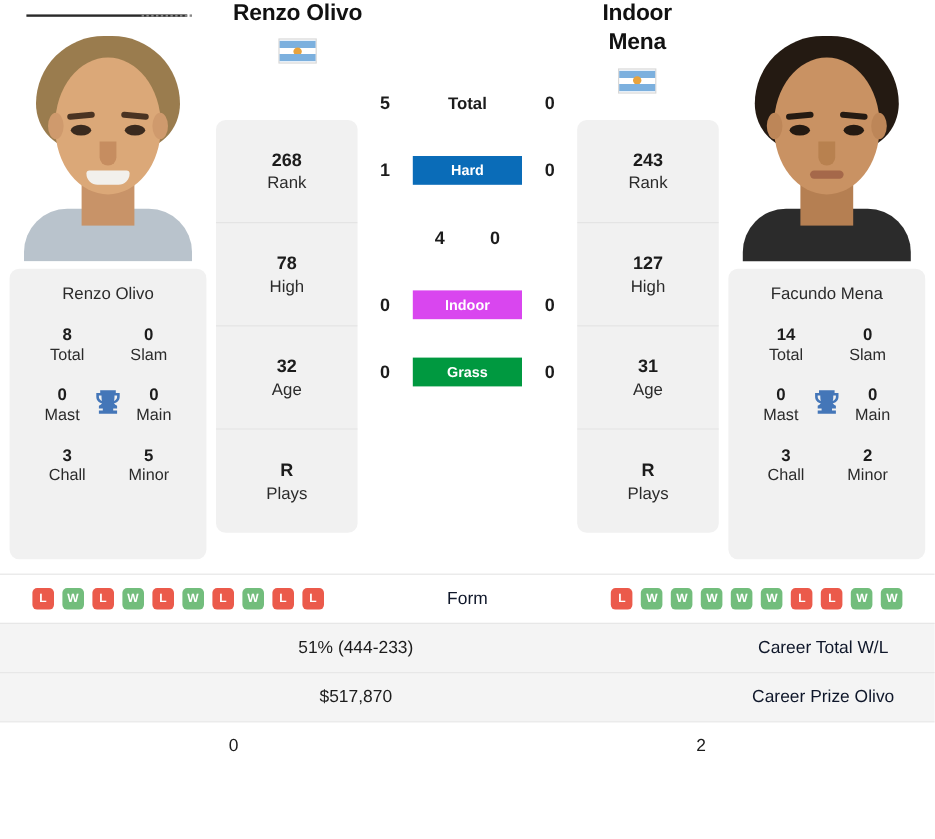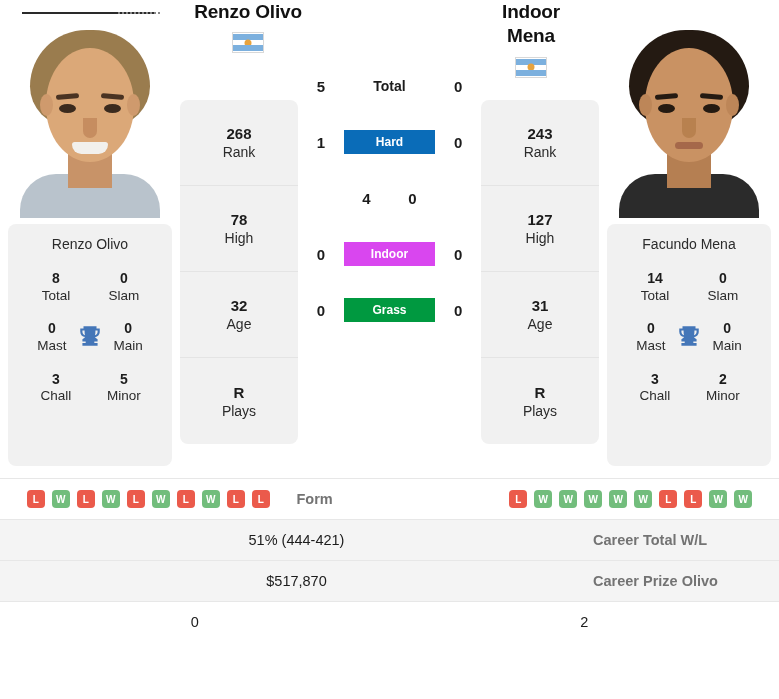--- a/index.html
+++ b/index.html
@@ -214,22 +214,22 @@
     display: flex; align-items: center;
     height: 41px;
     border-top: 1px solid #e7e7e7;
     font-size: 14.5px;
   }
   .trow2.shade { background: #f4f4f4; }
   .tl, .tr {
     flex: 1 1 0; text-align: center; color: #1c1c1c;
   }
   .tm {
-    width: 186px; flex: 0 0 186px; text-align: left;
-    font-weight: bold; color: #737373;
+    width: 186px; flex: 0 0 186px; text-align: center;
+    font-weight: normal; color: #0f172a;
   }
   .formlist { display: flex; gap: 7px; justify-content: center; }
   .fbadge {
     width: 18px; height: 18px; border-radius: 4px;
     display: flex; align-items: center; justify-content: center;
     color: #ffffff; font-size: 10px; font-weight: bold;
   }
   .fbadge.W { background: #72bd7c; }
   .fbadge.L { background: #eb5a4b; }
 </style>
@@ -478,21 +478,21 @@
             <span class="fbadge W">W</span>
             <span class="fbadge L">L</span>
             <span class="fbadge L">L</span>
             <span class="fbadge W">W</span>
             <span class="fbadge W">W</span>
           </div>
       </div>
     </div>
 
     <div class="trow2 shade">
-      <div class="tl">51% (444-421)</div>
+      <div class="tl">51% (444-233)</div>
       <div class="tm">Career Total W/L</div>
     </div>
 
 
     <div class="trow2 shade">
       <div class="tl">$517,870</div>
       <div class="tm">Career Prize Olivo</div>
     </div>
 
     <div class="trow2">

